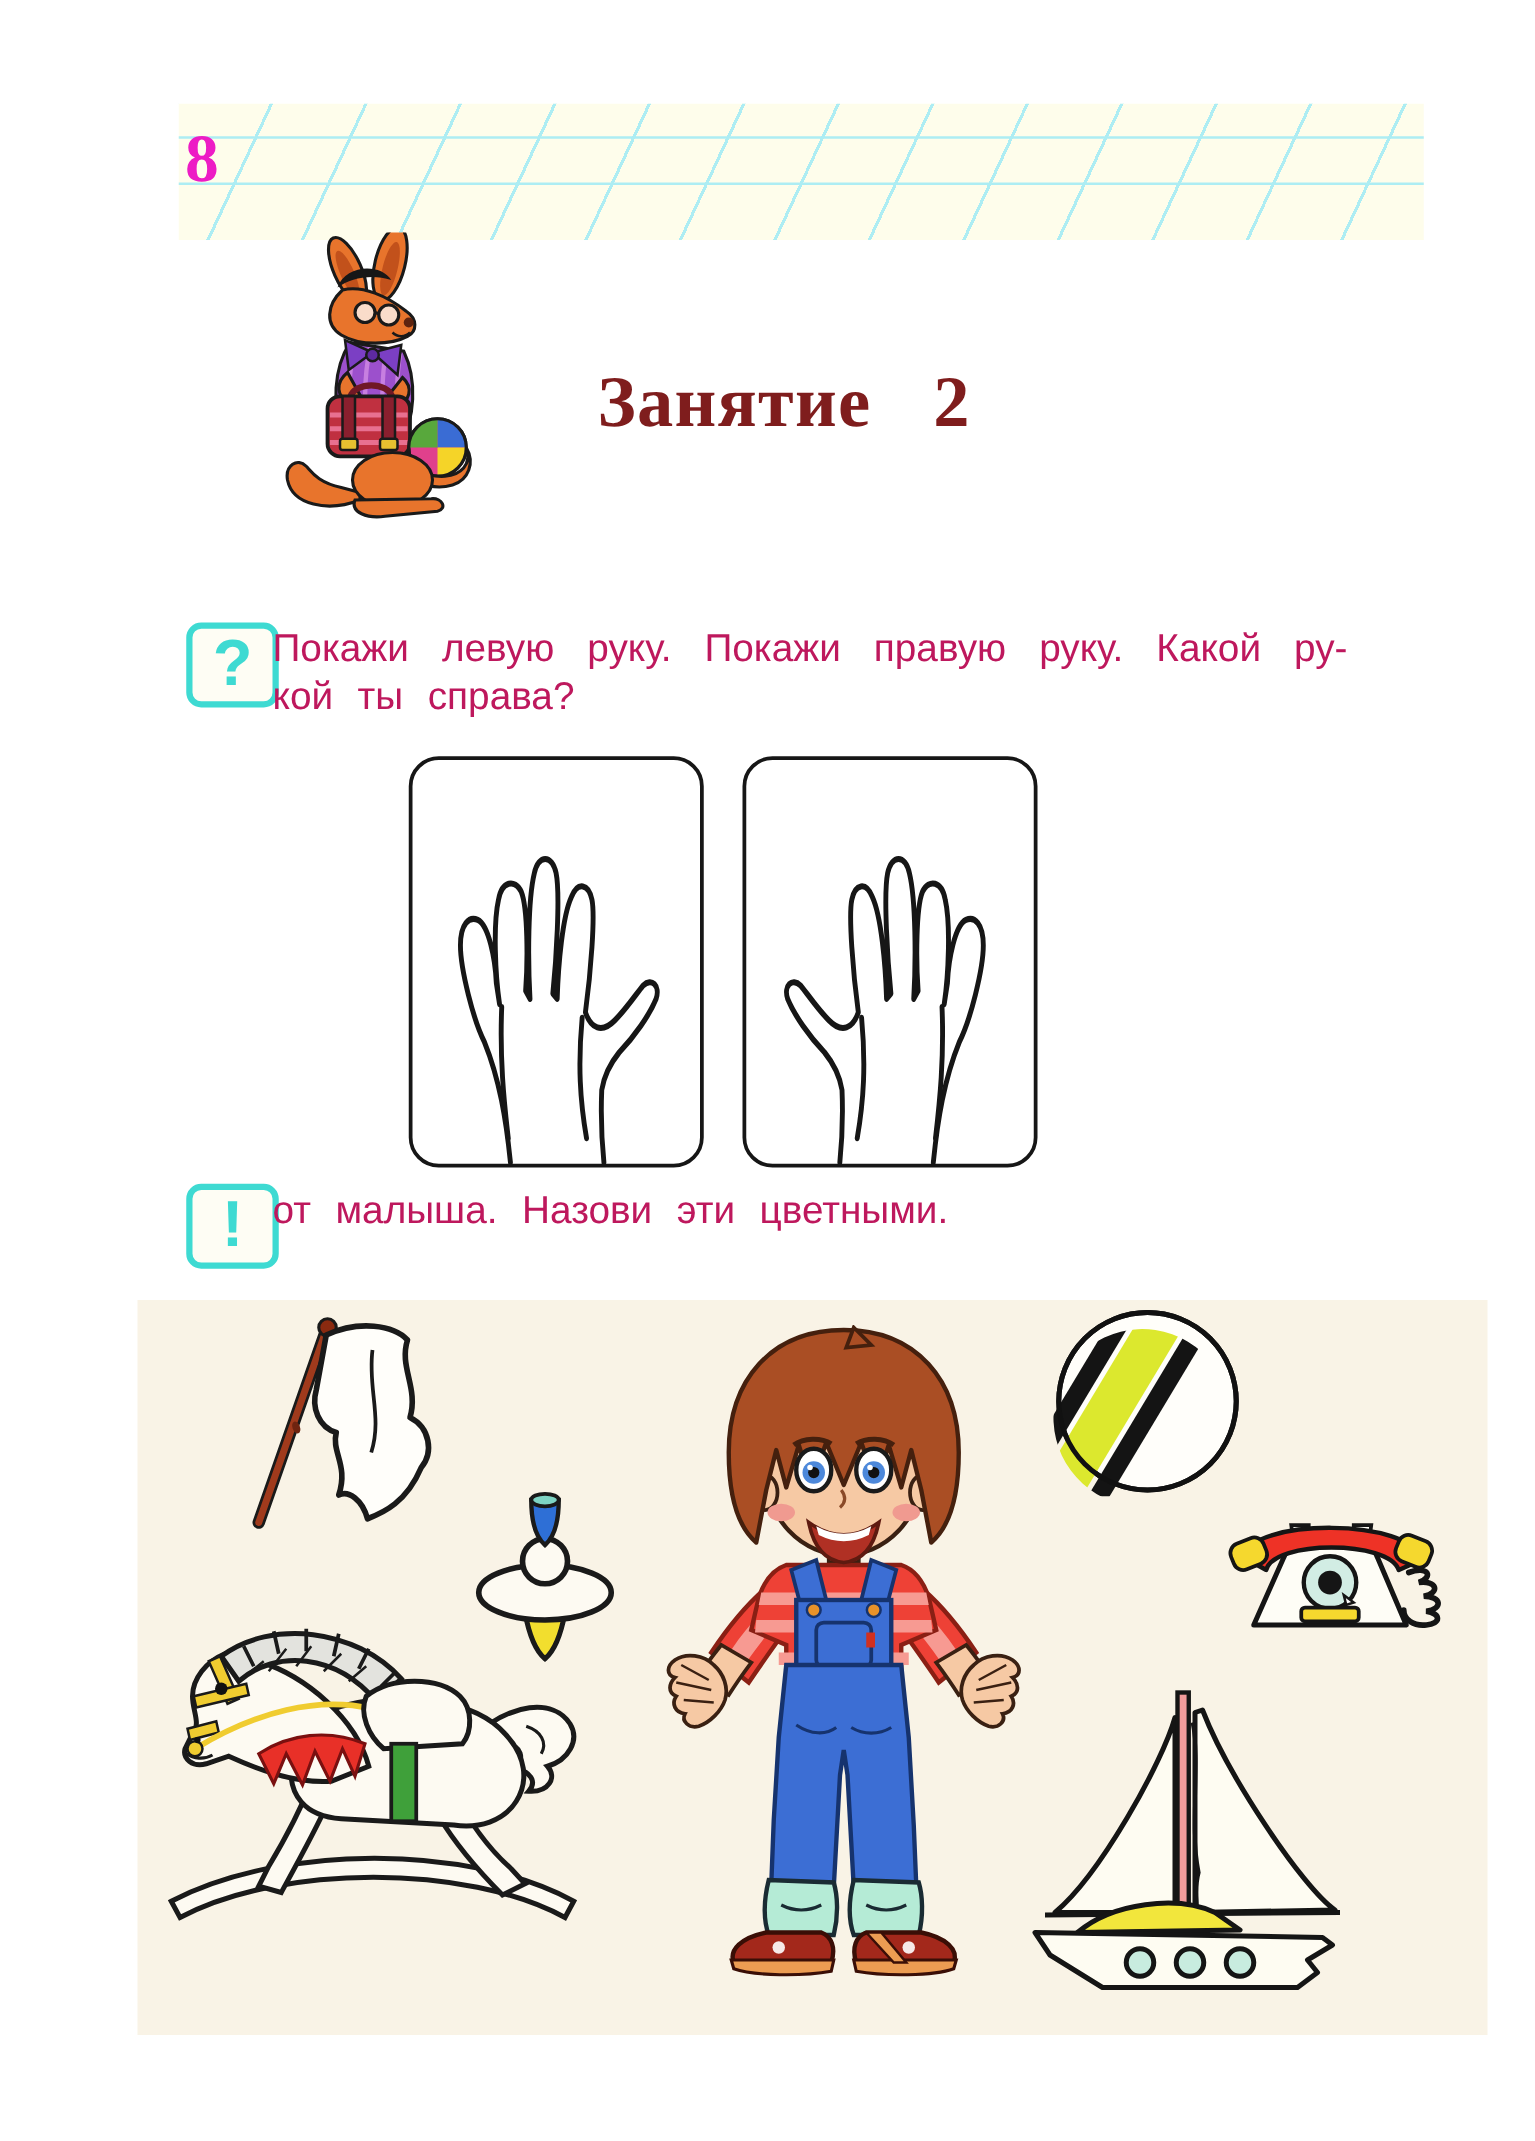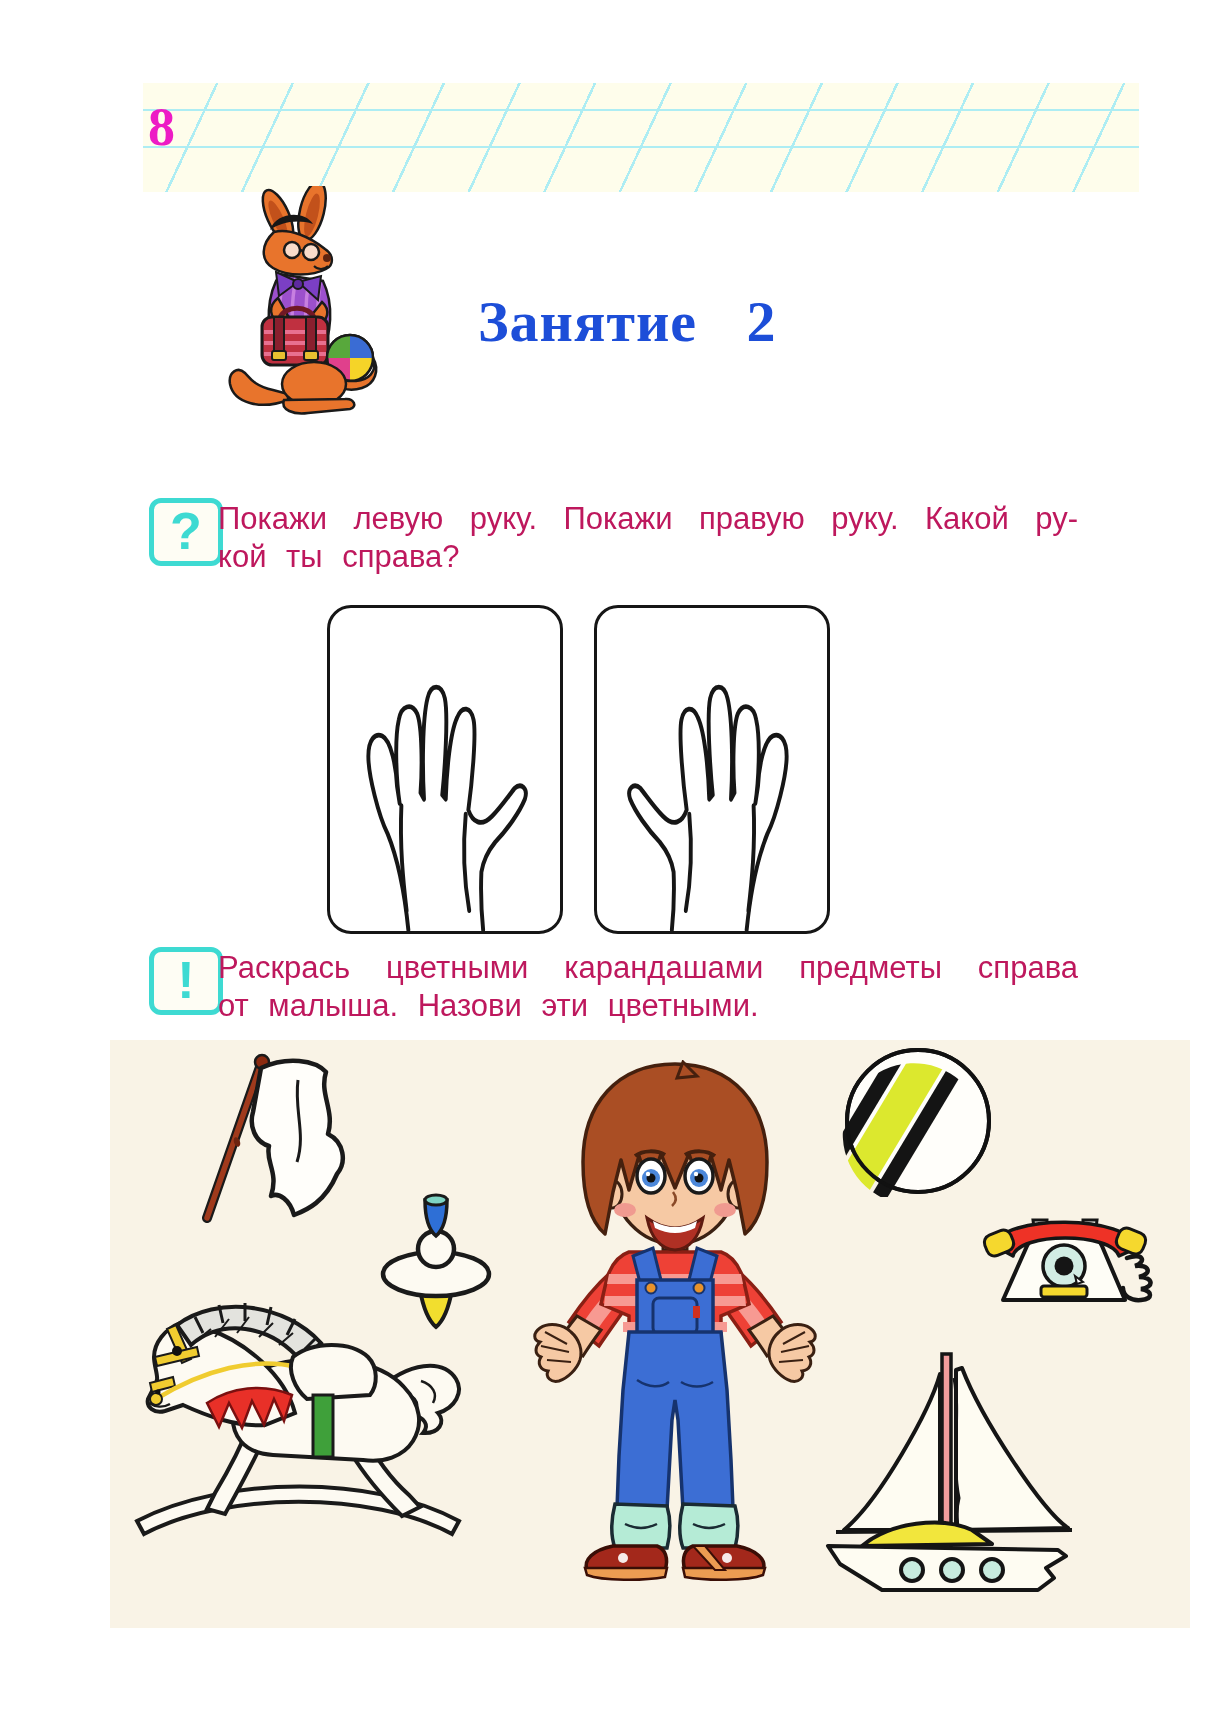--- a/index.html
+++ b/index.html
@@ -9,21 +9,21 @@
   
   .header-band{position:absolute;left:143px;top:83px;width:996px;height:109px;
     background-color:#FEFDEB;
     background-image:
       repeating-linear-gradient(115deg, transparent 0 66px, #ADEDF3 66px 68.5px);}
   .header-band .hline{position:absolute;left:0;width:100%;height:2px;background:#ADEDF3;}
   .page-number{position:absolute;left:148px;top:100px;
     font-family:"Liberation Serif",serif;font-weight:bold;font-size:54px;color:#ED1CC5;line-height:1;}
 
   .lesson-title{position:absolute;left:478px;top:288px;
-    font-family:"Liberation Serif",serif;font-weight:bold;font-size:58px;color:#1d4ed8;
+    font-family:"Liberation Serif",serif;font-weight:bold;font-size:58px;color:#7f1d1d;
     word-spacing:34px;letter-spacing:1px;white-space:nowrap;}
 
   
   .task-icon{position:absolute;width:64px;height:58px;border:5px solid #3EDAD2;border-radius:12px;
     background:#FEFDF4;color:#3EDAD2;font-weight:bold;font-size:52px;line-height:56px;
     text-align:center;font-family:"Liberation Sans",sans-serif;}
   .task-text{position:absolute;left:218px;width:860px;color:#be185d;font-size:31px;line-height:37.5px;}
   .task-line{display:block;word-spacing:11px;}
   .task-line.just{text-align:justify;text-align-last:justify;}
 
@@ -159,21 +159,20 @@
     </svg>
   </div>
   <div class="hand-box" style="left:594px">
     <svg width="200" height="300" viewBox="0 0 230 280" preserveAspectRatio="none">
       <use href="#hand-g" transform="translate(230,0) scale(-1,1)"></use>
     </svg>
   </div>
 
   <div class="task-icon" style="left:149px;top:947px">!</div>
   <div class="task-text" style="top:949px">
-    <span class="task-line just">Раскрась цветными карандашами предметы справа</span>
     <span class="task-line">от малыша. Назови эти цветными.</span>
   </div>
 
   <div class="illus-band"></div>
 
   <div class="fig" style="left:195px;top:1050px">
     <svg width="170" height="175" viewBox="0 0 170 175">
       <line x1="66" y1="14" x2="12" y2="168" stroke="#1a1a1a" stroke-width="10" stroke-linecap="round"></line>
       <line x1="66" y1="14" x2="12" y2="168" stroke="#A03A1C" stroke-width="5.5" stroke-linecap="round"></line>
       <ellipse cx="42" cy="92" rx="5" ry="3" transform="rotate(70 42 92)" fill="#6E2410"></ellipse>

